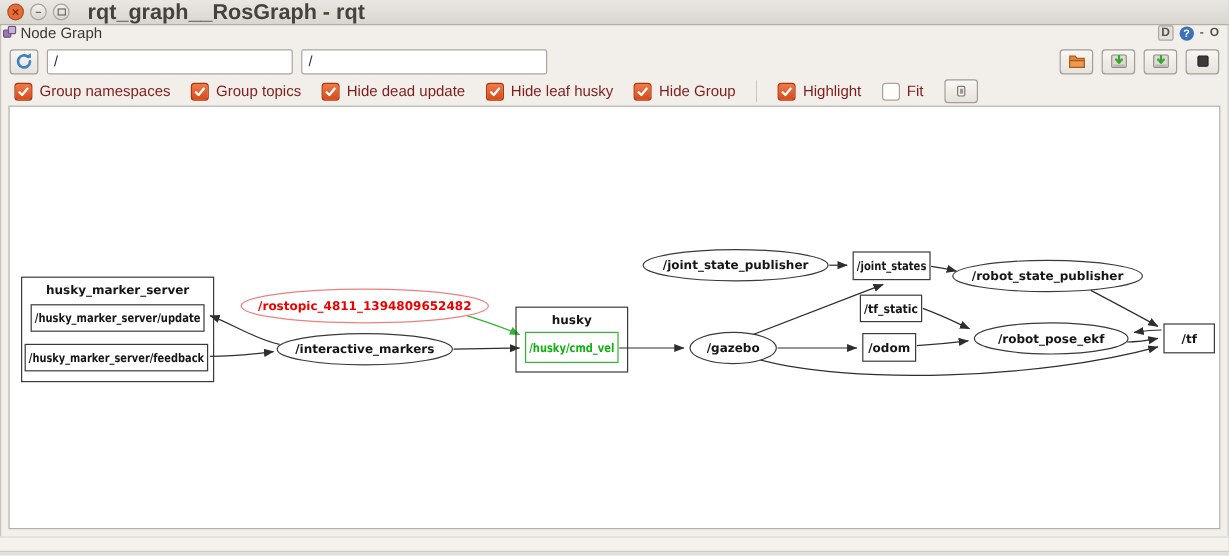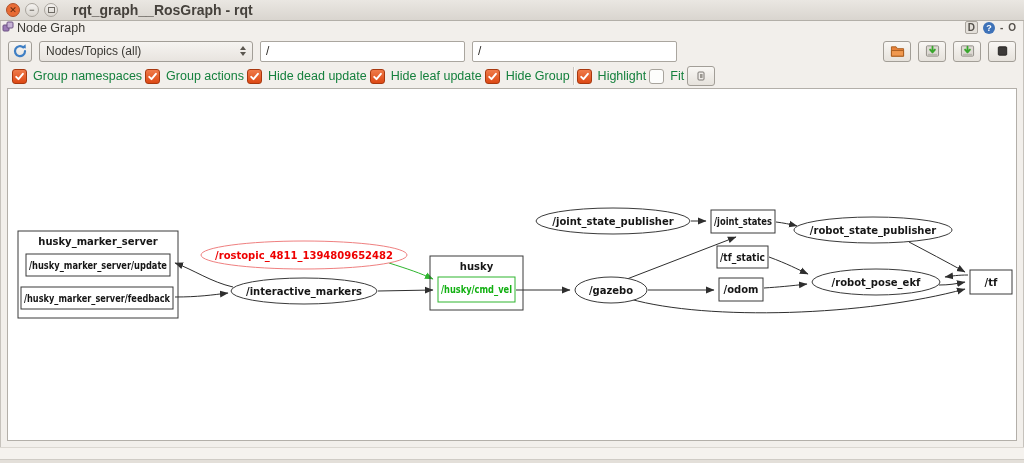--- a/index.html
+++ b/index.html
@@ -8,21 +8,21 @@
     box-shadow:inset 0 0 0 1px #c6c2bc;}
   
   .titlebar{position:absolute;top:0;left:0;right:0;height:21px;
     background:linear-gradient(#eae7e2,#d9d5cf);border-bottom:1px solid #b3afa8;
     display:flex;align-items:center;padding:0 6px;box-sizing:border-box;}
   .winbtn{width:14px;height:14px;border-radius:50%;margin-right:5px;display:inline-flex;
     align-items:center;justify-content:center;font-size:9px;line-height:1;box-sizing:border-box;}
   .winbtn.close{background:radial-gradient(circle at 35% 30%,#f :,#f08756,#e2632c);background-color:#e86b35;border:1px solid #b0512a;color:#5e2a12;font-weight:bold;}
   .winbtn.plain{background:linear-gradient(#f4f2ef,#d9d5cf);border:1px solid #a9a49d;color:#6e6a64;font-weight:bold;}
   .winbtn .sq{width:5px;height:4px;border:1px solid #6e6a64;display:block;}
-  .win-title{margin-left:10px;font-size:14px;font-weight:bold;color:#45413c;}
+  .win-title{margin-left:10px;font-size:18px;font-weight:bold;color:#45413c;}
   
   .panel-header{position:absolute;top:21px;left:0;right:0;height:17px;display:flex;
     align-items:flex-start;padding:0 8px 0 2px;font-size:12.5px;color:#3b3934;}
   .plugin-icon{width:13px;height:13px;margin-right:2px;display:inline-block;}
   .ph-right{margin-left:auto;display:flex;align-items:center;gap:5px;}
   .ph-btn{font-size:10px;color:#55514c;font-weight:bold;}
   .ph-btn.boxed{border:1px solid #a9a49d;background:#e4e0da;padding:0 2px;border-radius:2px;}
   .ph-help{width:12px;height:12px;border-radius:50%;background:#3e72b8;color:#fff;
     font-size:9px;font-weight:bold;display:inline-flex;align-items:center;justify-content:center;}
   
@@ -38,21 +38,21 @@
     padding:0 6px;box-sizing:border-box;font-size:12px;color:#3b3934;}
   .combo .spin{margin-left:auto;display:flex;flex-direction:column;gap:2px;align-items:center;}
   .combo .tri-up{width:0;height:0;border-left:3px solid transparent;border-right:3px solid transparent;border-bottom:4px solid #5a564f;}
   .combo .tri-dn{width:0;height:0;border-left:3px solid transparent;border-right:3px solid transparent;border-top:4px solid #5a564f;}
   .tb-input{width:205px;height:21px;border:1px solid #aaa69f;border-radius:2px;background:#fff;
     font-size:12px;color:#2e2c29;padding:0 5px;box-sizing:border-box;outline:none;
     font-family:"Liberation Sans","DejaVu Sans",sans-serif;}
   .tb-spacer{flex:1;}
   
   .options{position:absolute;top:64px;left:0;right:0;height:24px;display:flex;
-    align-items:center;padding:0 12px;gap:3px;font-size:12.5px;color:#15803d;}
+    align-items:center;padding:0 12px;gap:17px;font-size:12.5px;color:#7f1d1d;}
   .cb-item{display:inline-flex;align-items:center;gap:6px;cursor:default;}
   .cb{width:15px;height:15px;border-radius:3px;box-sizing:border-box;display:inline-flex;
     align-items:center;justify-content:center;}
   .cb.checked{background:linear-gradient(#ef7b4a,#dd4814);border:1px solid #a8380f;}
   .cb.unchecked{background:#fdfdfc;border:1px solid #a8a49d;}
   .cb svg{width:11px;height:11px;display:block;}
   .opt-sep{width:1px;height:18px;background:#c9c5bf;box-shadow:1px 0 0 #fbfaf8;}
   .fit-btn{width:28px;height:20px;}
   
   .canvas{position:absolute;top:88px;left:7px;width:1010px;height:353px;background:#ffffff;
@@ -98,27 +98,20 @@
     </span>
   </div>
 
   <div class="toolbar">
     <span class="tb-btn small">
       <svg class="icon16" viewBox="0 0 16 16">
         <path d="M13 8.2 a5 5 0 1 1 -1.7 -3.8" fill="none" stroke="#3f7fc4" stroke-width="2.2" stroke-linecap="round"></path>
         <path d="M13.6 1.2 L13.8 5.6 L9.6 4.2 z" fill="#3f7fc4"></path>
       </svg>
     </span>
-    <span class="combo">
-      <span>Nodes/Topics (all)</span>
-      <span class="spin">
-          <span class="tri-up"></span>
-          <span class="tri-dn"></span>
-        </span>
-    </span>
     <input class="tb-input" value="/" style="">
     <input class="tb-input" value="/" style="">
     <span class="tb-spacer"></span>
     <span class="tb-btn right">
       <svg class="icon14" viewBox="0 0 16 15">
         <path d="M1.5 3 h5 l1.5 2 h6.5 v8 h-13 z" fill="#e8823a" stroke="#a85c1e" stroke-width="1"></path>
         <path d="M1.5 7 h13 v6 h-13 z" fill="#f0984f" stroke="#a85c1e" stroke-width="1"></path>
       </svg>
     </span>
     <span class="tb-btn right">
@@ -150,37 +143,37 @@
           </svg>
         </span>
         <span>Group namespaces</span>
       </label>
       <label class="cb-item">
         <span class="cb checked">
           <svg viewBox="0 0 12 12">
             <path d="M2.4 6.4 L4.9 8.9 L9.7 3.1" fill="none" stroke="#ffffff" stroke-width="2.1" stroke-linecap="round" stroke-linejoin="round"></path>
           </svg>
         </span>
-        <span>Group actions</span>
+        <span>Group topics</span>
       </label>
       <label class="cb-item">
         <span class="cb checked">
           <svg viewBox="0 0 12 12">
             <path d="M2.4 6.4 L4.9 8.9 L9.7 3.1" fill="none" stroke="#ffffff" stroke-width="2.1" stroke-linecap="round" stroke-linejoin="round"></path>
           </svg>
         </span>
         <span>Hide dead update</span>
       </label>
       <label class="cb-item">
         <span class="cb checked">
           <svg viewBox="0 0 12 12">
             <path d="M2.4 6.4 L4.9 8.9 L9.7 3.1" fill="none" stroke="#ffffff" stroke-width="2.1" stroke-linecap="round" stroke-linejoin="round"></path>
           </svg>
         </span>
-        <span>Hide leaf update</span>
+        <span>Hide leaf husky</span>
       </label>
       <label class="cb-item">
         <span class="cb checked">
           <svg viewBox="0 0 12 12">
             <path d="M2.4 6.4 L4.9 8.9 L9.7 3.1" fill="none" stroke="#ffffff" stroke-width="2.1" stroke-linecap="round" stroke-linejoin="round"></path>
           </svg>
         </span>
         <span>Hide Group</span>
       </label>
       <span class="opt-sep"></span>

